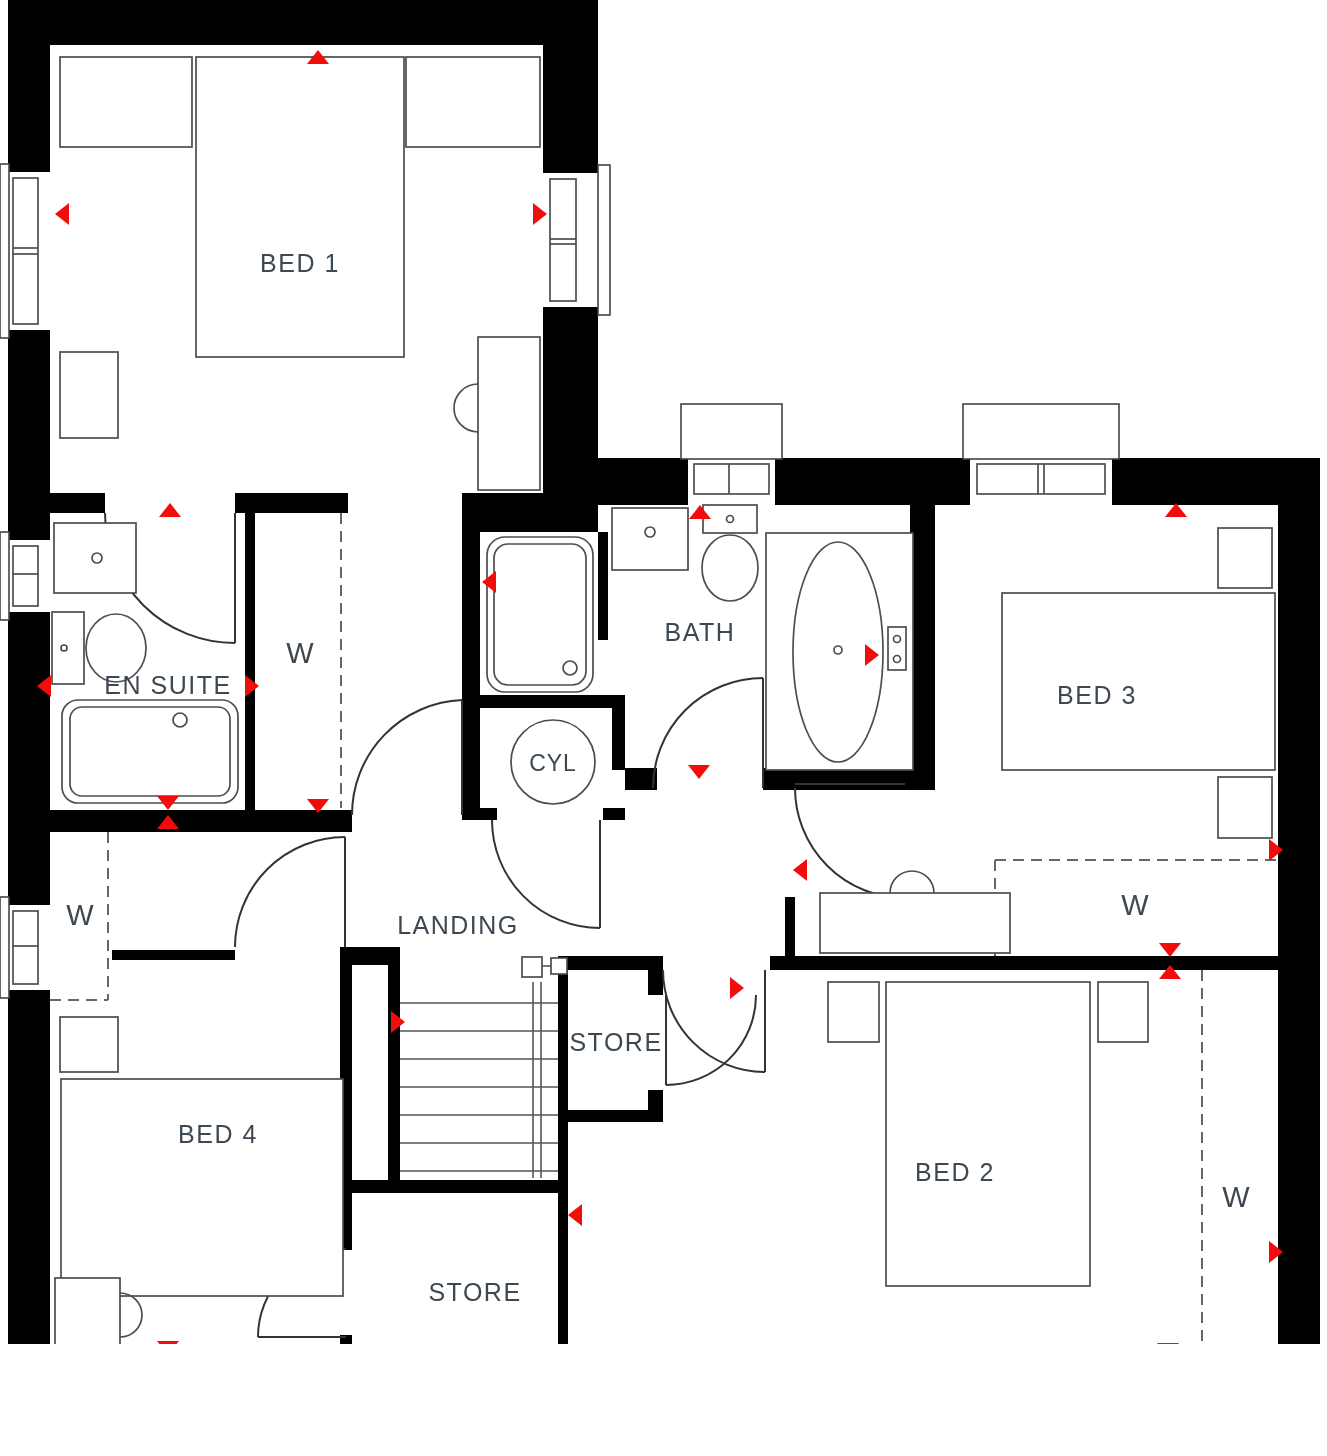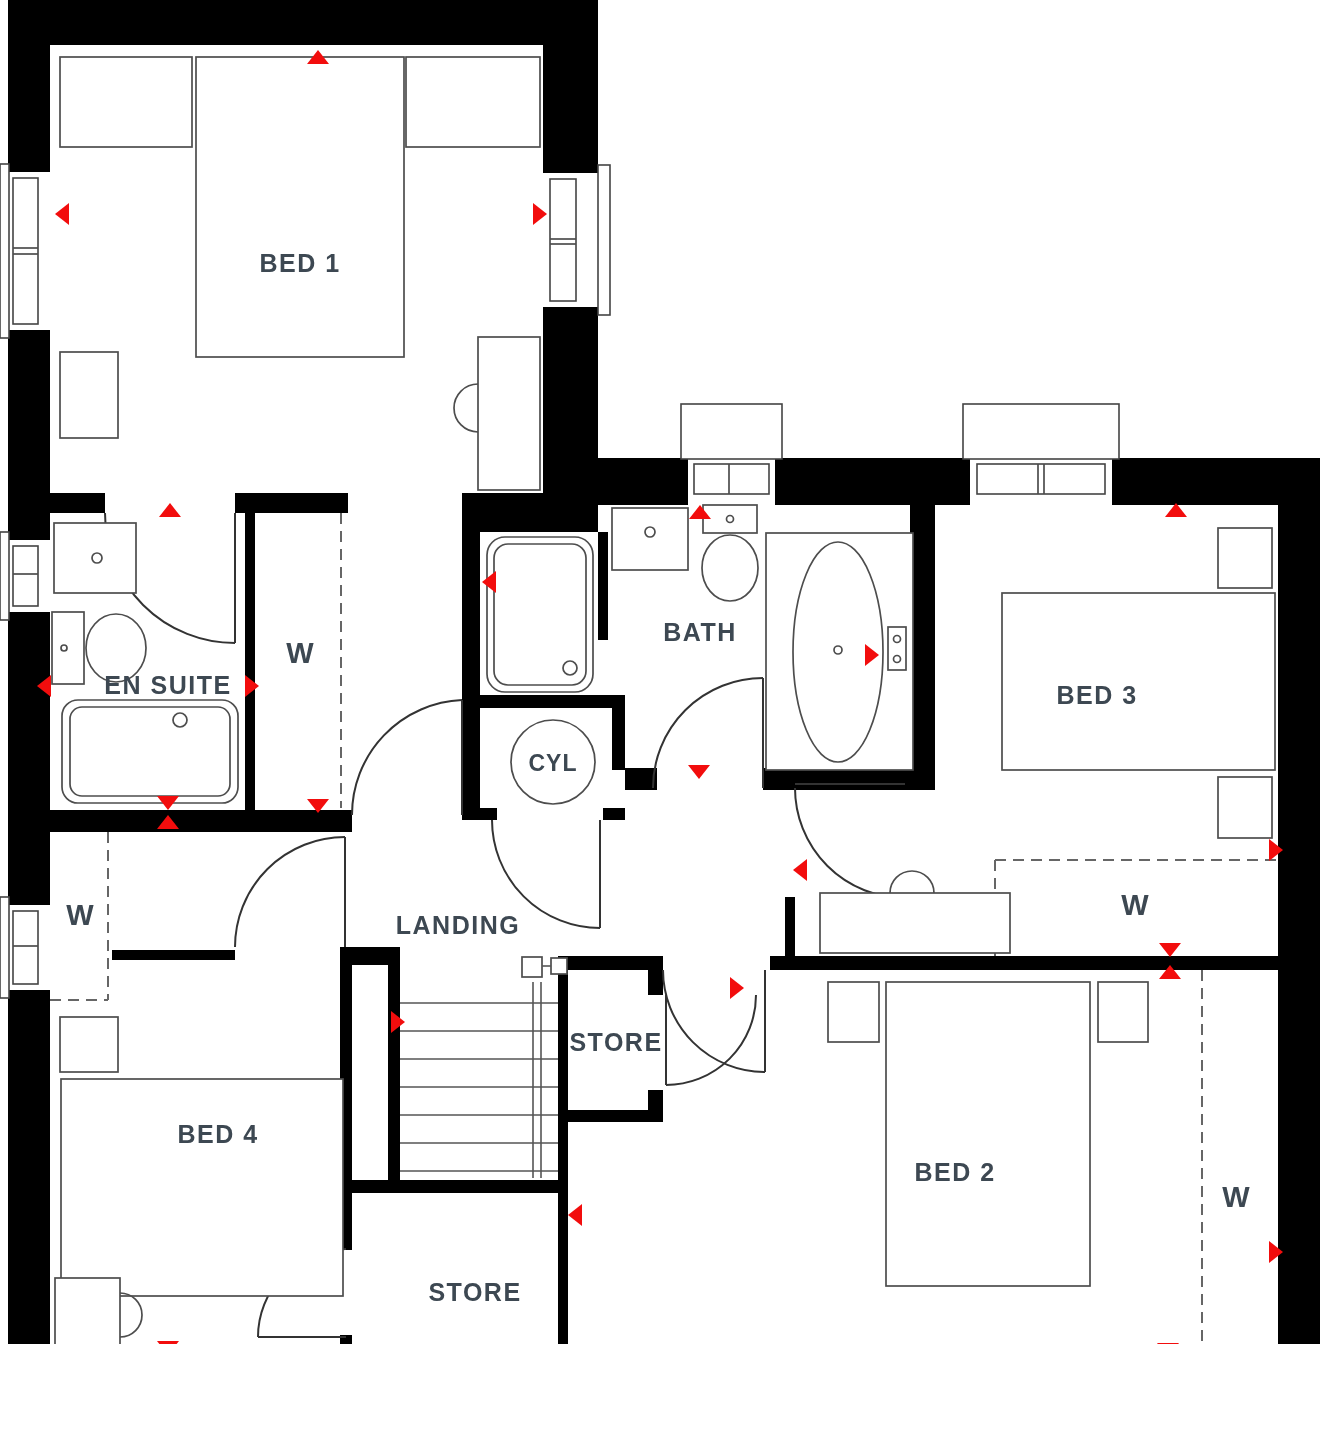--- a/index.html
+++ b/index.html
@@ -1,16 +1,16 @@
 <!DOCTYPE html>
 <html><head>
 <meta charset="utf-8">
 <style>
   html,body{margin:0;padding:0;background:#ffffff;}
-  .plan-wrap{width:1327px;height:1344px;position:relative;background:#fff;font-weight:bold;}
+  .plan-wrap{width:1327px;height:1344px;position:relative;background:#fff;}
   svg{display:block;}
   text{font-family:"Liberation Sans","DejaVu Sans",sans-serif;fill:#3d4852;letter-spacing:1.5px;}
   .room-label{font-size:25px;}
   .w-label{font-size:29px;letter-spacing:0;}
   .cyl-label{font-size:23px;letter-spacing:1px;}
   .wall{fill:#000000;stroke:none;}
   .furn{fill:#ffffff;stroke:#4d4d4d;stroke-width:1.7;}
   .furnline{stroke:#4d4d4d;stroke-width:1.7;fill:none;}
   .frame{fill:#ffffff;stroke:#444444;stroke-width:1.6;}
   .pane{fill:#ffffff;stroke:#444444;stroke-width:1.6;}

